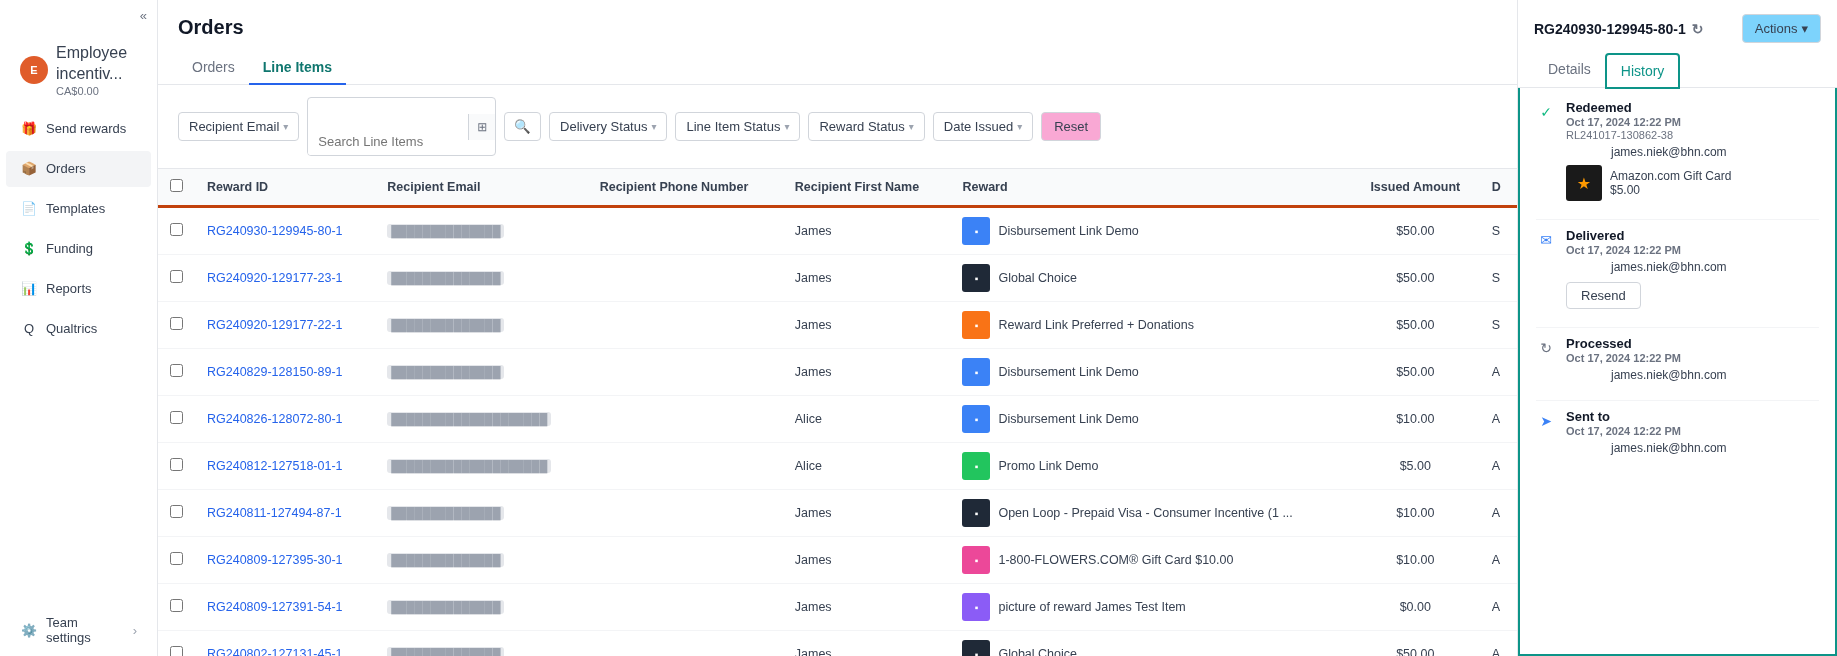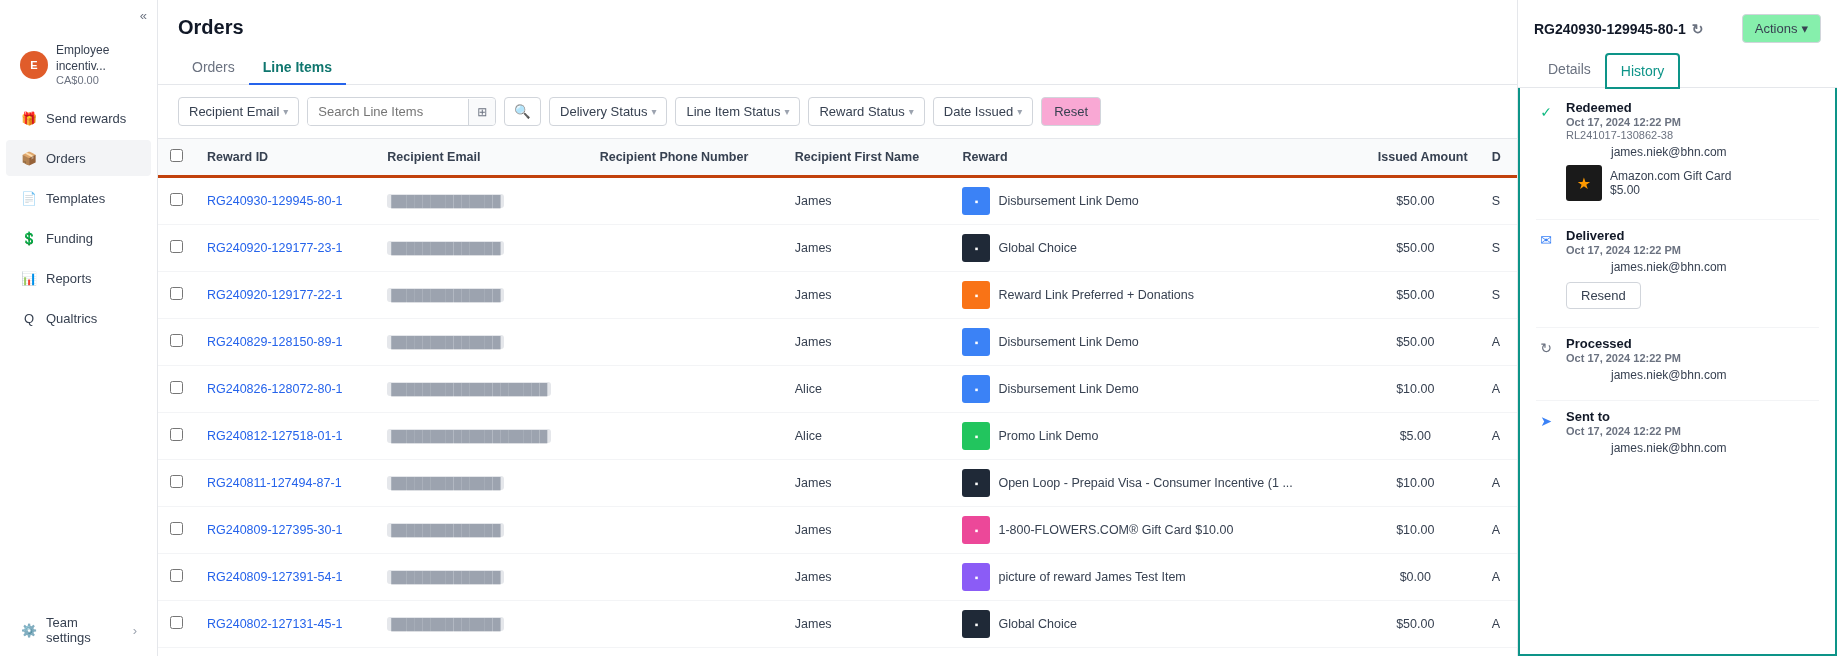--- a/index.html
+++ b/index.html
@@ -40,21 +40,21 @@
       align-items: center;
       gap: 8px;
       padding: 10px 14px;
       margin: 2px 6px;
     }
     .logo-circle {
       width: 28px; height: 28px; border-radius: 50%;
       background: #e05c2a; display: flex; align-items: center; justify-content: center;
       color: white; font-size: 11px; font-weight: bold; flex-shrink: 0;
     }
-    .logo-text { font-size: 12px; color: #374151; line-height: 1.3; }
+    .logo-text { font-size: 16px; color: #374151; line-height: 1.3; }
     .logo-subtext { font-size: 11px; color: #6b7280; }
     .sidebar-bottom { margin-top: auto; }
 
     
     .main-content {
       flex: 1;
       display: flex;
       flex-direction: column;
       height: 100%;
       overflow: hidden;
@@ -110,20 +110,21 @@
       overflow: hidden;
       background: #fff;
     }
     .search-input {
       border: none;
       outline: none;
       padding: 6px 10px;
       font-size: 13px;
       width: 160px;
       color: #374151;
+      margin-top: 30px;
     }
     .search-grid-btn {
       padding: 6px 8px;
       border: none;
       border-left: 1px solid #d1d5db;
       background: #f9fafb;
       cursor: pointer;
       color: #6b7280;
       font-size: 12px;
     }
@@ -210,21 +211,21 @@
       gap: 6px;
     }
     .refresh-icon { color: #6b7280; cursor: pointer; font-size: 14px; }
     .actions-btn {
       display: flex;
       align-items: center;
       gap: 4px;
       padding: 6px 12px;
       border: 1px solid #d1d5db;
       border-radius: 4px;
-      background: #86efac;
+      background: #7dd3fc;
       cursor: pointer;
       font-size: 13px;
       color: #374151;
     }
 
     .panel-tabs {
       display: flex;
       border-bottom: 1px solid #e5e7eb;
       padding: 0 16px;
       margin-top: 10px;
@@ -397,21 +398,21 @@
   <div class="table-container">
     <table>
       <thead>
         <tr>
           <th class="checkbox-col"><input type="checkbox" style=""></th>
           <th>Reward ID</th>
           <th>Recipient Email</th>
           <th>Recipient Phone Number</th>
           <th>Recipient First Name</th>
           <th>Reward</th>
-          <th style="text-align:right;">Issued Amount</th>
+          <th style="text-align:center;">Issued Amount</th>
           <th>D</th>
         </tr>
       </thead>
       <tbody id="table-body">
       <tr>
     <td><input type="checkbox" style=""></td>
     <td><span class="reward-id">RG240930-129945-80-1</span></td>
     <td><span class="email-blurred">██████████████</span></td>
     <td></td>
     <td>James</td>

